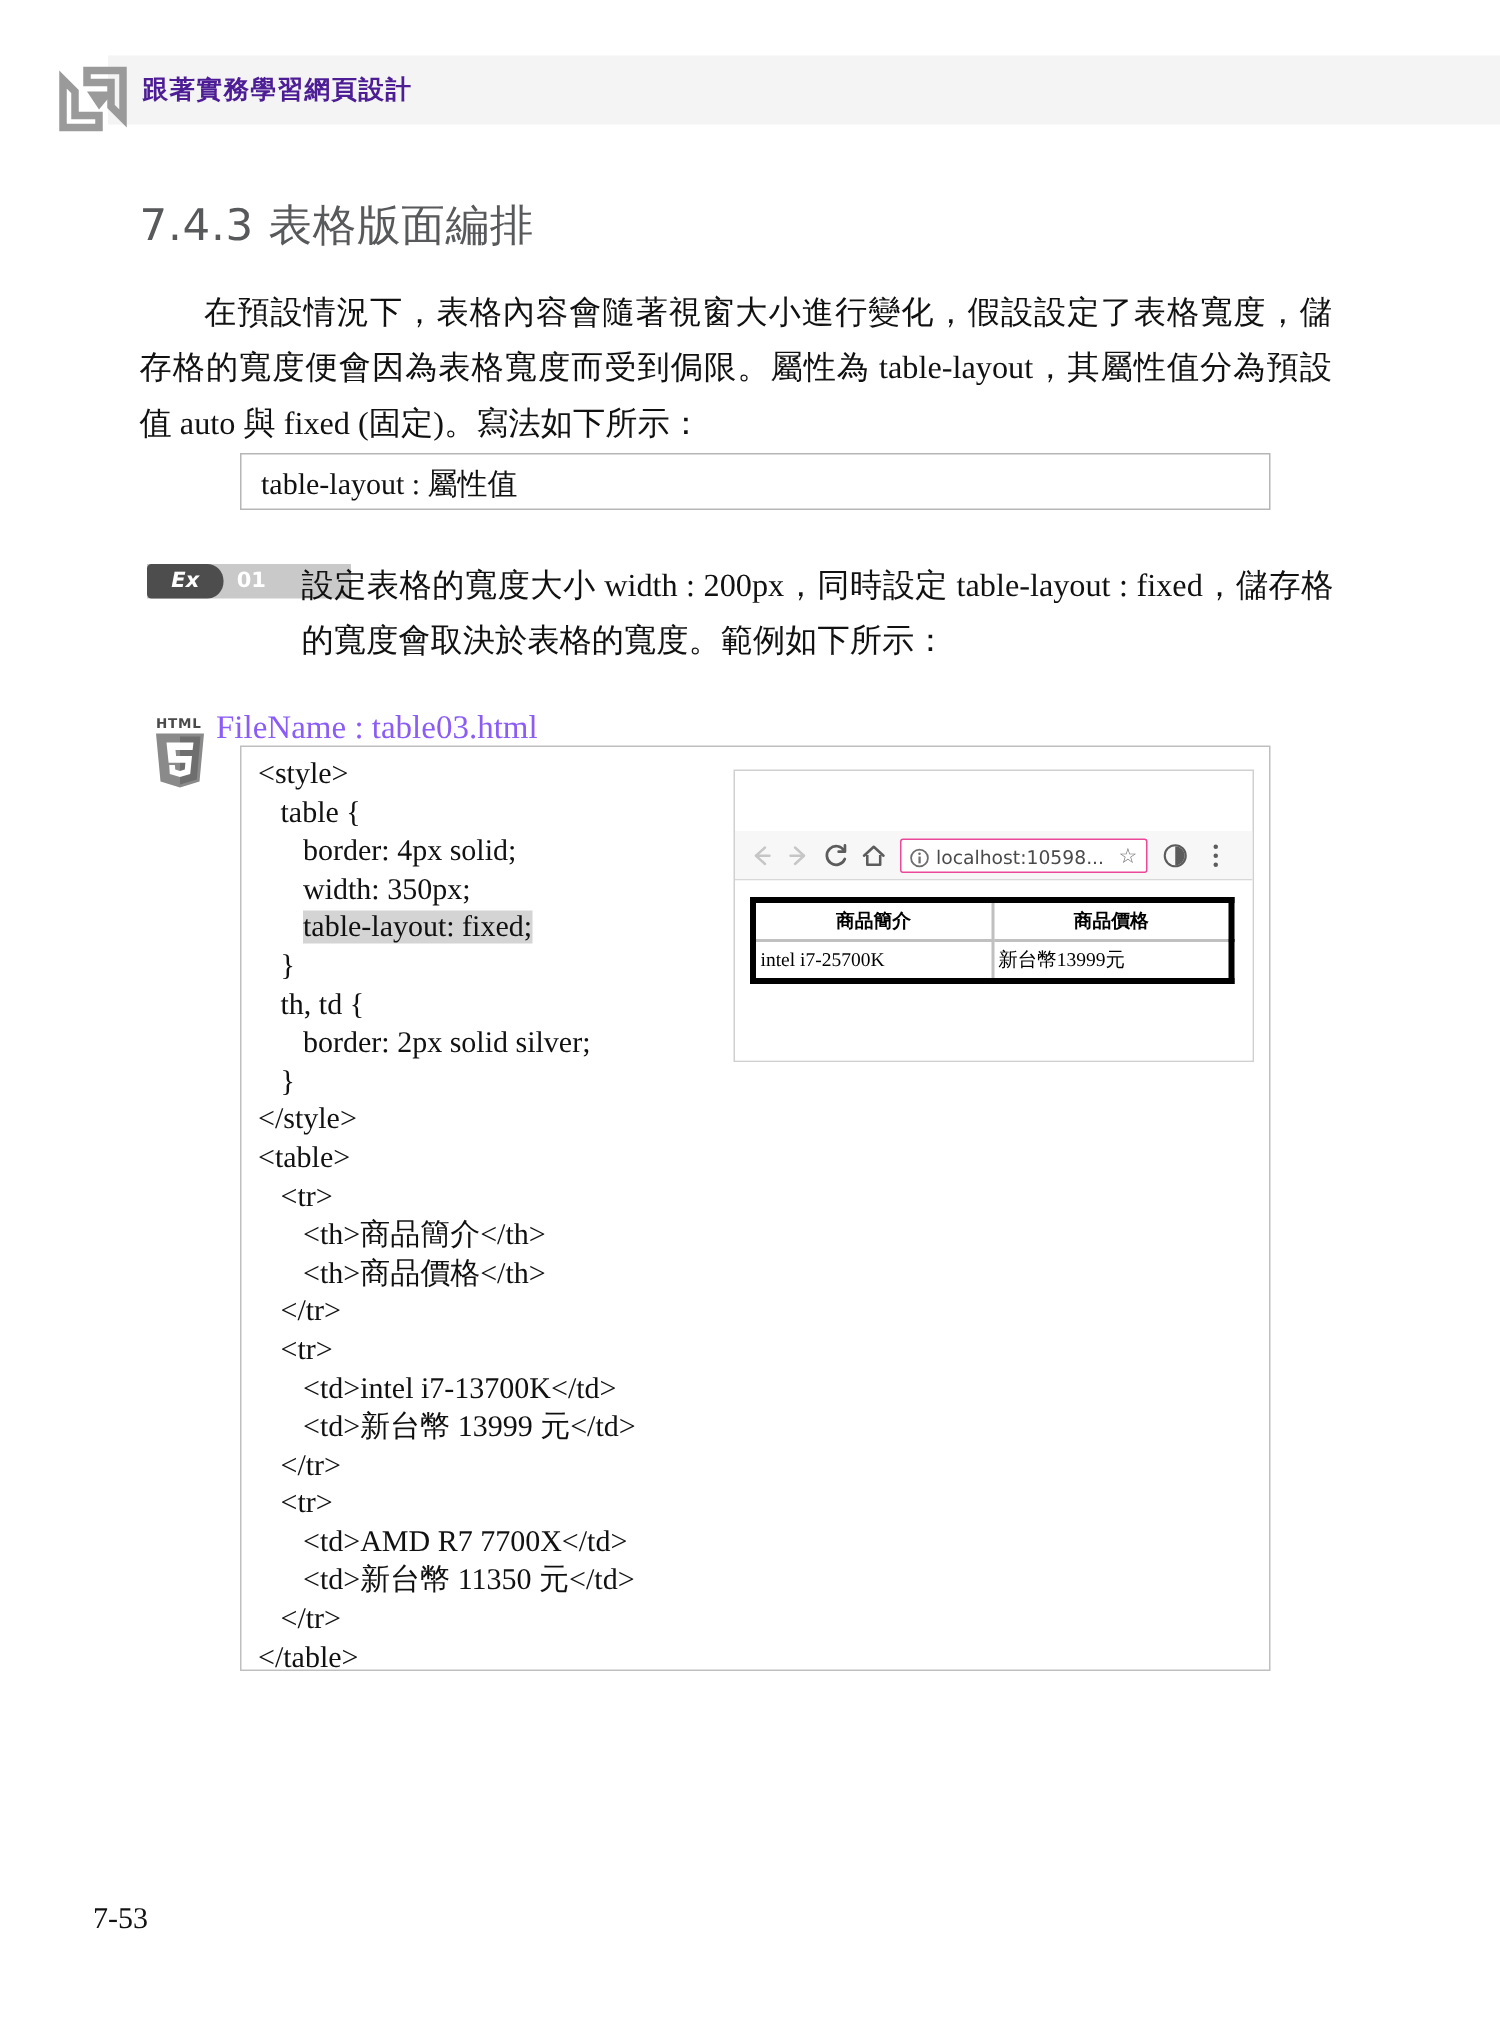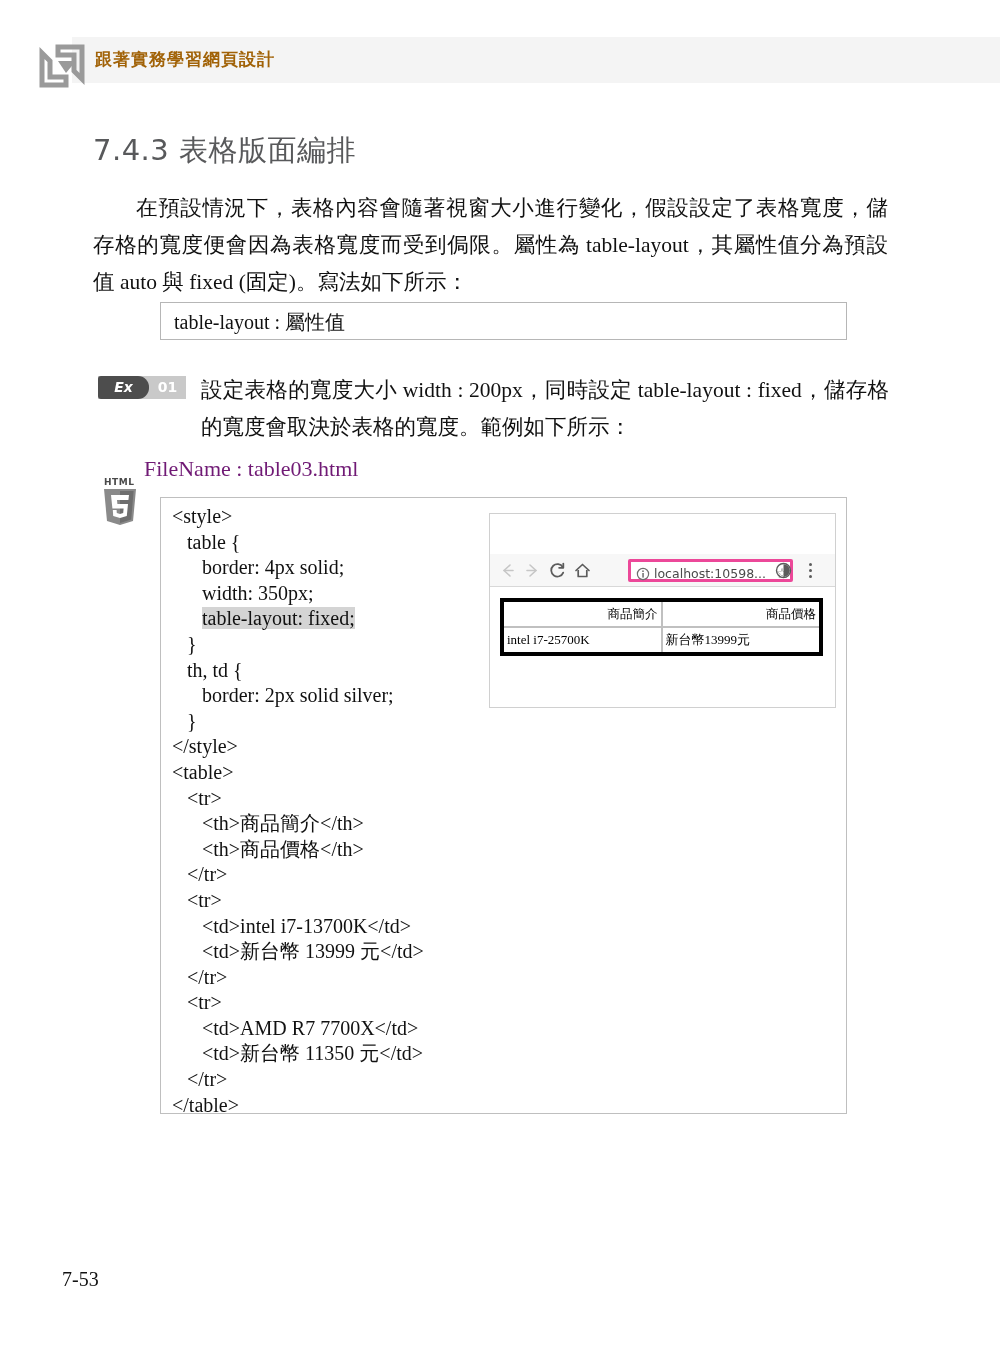--- a/index.html
+++ b/index.html
@@ -39,21 +39,21 @@
     width: 52px;
     height: 54px;
   }
   .header-title {
     position: absolute;
     left: 95px;
     top: 11px;
     font-family: "DejaVu Sans", sans-serif;
     font-size: 17px;
     font-weight: bold;
-    color: #a16207;
+    color: #4c1d95;
     letter-spacing: 1px;
     white-space: nowrap;
   }
 
   
   .section-heading {
     position: absolute;
     left: 93px;
     top: 131px;
     font-family: "DejaVu Sans", sans-serif;
@@ -104,20 +104,21 @@
     top: 372px;
     width: 790px;
   }
   .ex-badge {
     position: absolute;
     left: 0;
     top: 4px;
     width: 88px;
     height: 23px;
     background: #c9c9c9;
+    padding-left: 48px;
   }
   .ex-badge-label {
     position: absolute;
     left: 0;
     top: 0;
     width: 51px;
     height: 23px;
     background: #4d4d4d;
     border-radius: 3px 11px 11px 3px;
     color: #ffffff;
@@ -164,23 +165,23 @@
     position: absolute;
     left: 0;
     top: 0;
     width: 40px;
     height: 54px;
     margin-top: 30px;
   }
   .filename-text {
     position: absolute;
     left: 44px;
-    top: 12px;
+    top: 28px;
     font-size: 22px;
-    color: #701a75;
+    color: #8b5cf6;
     white-space: nowrap;
   }
 
   
   .code-box {
     position: absolute;
     left: 160px;
     top: 497px;
     width: 687px;
     height: 617px;
@@ -350,24 +351,23 @@
   .nav-reload  { left: 58px; }
   .nav-home    { left: 83px; }
 
   .omnibox {
     position: absolute;
     left: 110px;
     top: 5px;
     width: 165px;
     height: 23px;
     background: #ffffff;
-    border: 3px solid #ec4899;
+    border: 1px solid #ec4899;
     border-radius: 2px;
     box-sizing: border-box;
-    margin-left: 28px;
   }
   .omnibox-info {
     position: absolute;
     left: 5px;
     top: 4px;
     width: 14px;
     height: 14px;
   }
   .omnibox-url {
     position: absolute;
@@ -437,22 +437,22 @@
   .rendered-table td {
     border: 2px solid #c0c0c0;
     height: 24px;
     padding: 0 3px;
     font-size: 12.5px;
     color: #000;
     overflow: hidden;
     white-space: nowrap;
   }
   .rendered-table th {
-    text-align: right;
-    font-weight: normal;
+    text-align: center;
+    font-weight: bold;
   }
   .rendered-table td {
     text-align: left;
     font-family: "Liberation Serif", serif;
     font-size: 13px;
   }
 
   
   .page-number {
     position: absolute;

